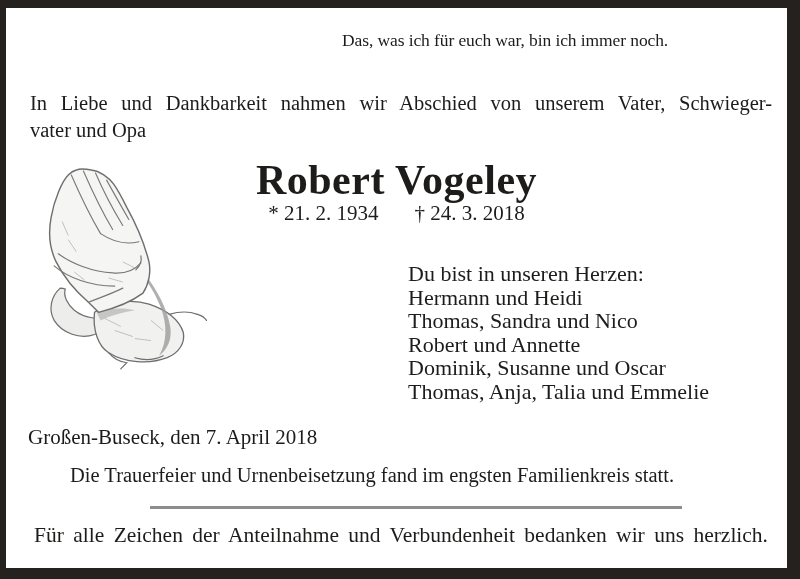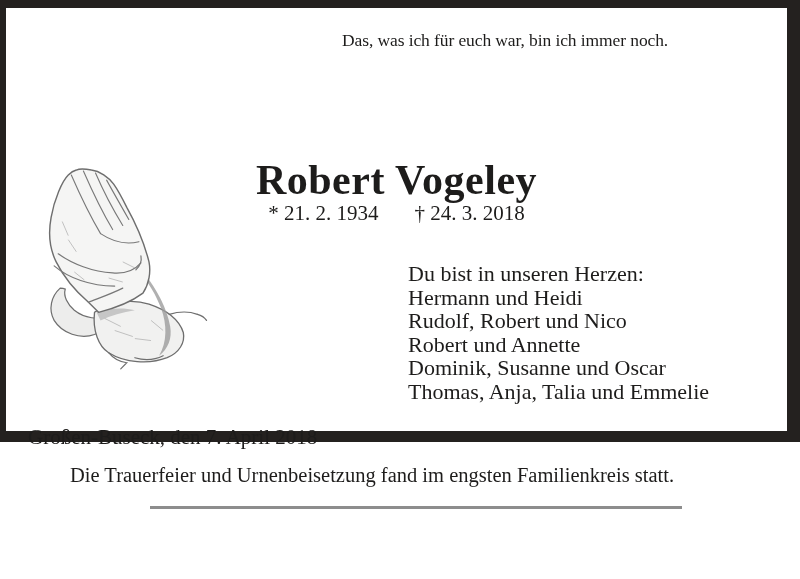--- a/index.html
+++ b/index.html
@@ -6,21 +6,21 @@
     margin: 0;
     padding: 0;
     width: 800px;
     height: 579px;
     overflow: hidden;
     background: #ffffff;
   }
   .page {
     position: relative;
     width: 800px;
-    height: 442px;
+    height: 579px;
     box-sizing: border-box;
     background: #ffffff;
     border-style: solid;
     border-color: #24211f;
     border-width: 8px 13px 11px 6px;
     font-family: "Liberation Serif", "DejaVu Serif", serif;
     color: #1d1c1b;
   }
   .abs { position: absolute; }
 
@@ -105,20 +105,24 @@
 </style>
 </head>
 <body>
 
 <div class="page">
 
   <div class="abs quote">
     <div>Das, was ich für euch war, bin ich immer noch.</div>
   </div>
 
+  <div class="abs intro">
+    <div class="line-just">In Liebe und Dankbarkeit nahmen wir Abschied von unserem Vater, Schwieger-</div>
+    <div>vater und Opa</div>
+  </div>
 
   <h1 class="abs name">Robert Vogeley</h1>
 
   <div class="abs dates">
     <span>* 21. 2. 1934</span>
     <span>† 24. 3. 2018</span>
   </div>
 
   <svg class="abs hands" viewBox="0 0 220 230" xmlns="http://www.w3.org/2000/svg" aria-hidden="true">
 
@@ -162,26 +166,27 @@
       <path d="M66 156 l16 8"></path>
         <path d="M76 168 l18 6"></path>
       <path d="M96 176 l16 2"></path>
         <path d="M112 158 l12 10"></path>
     </g>
   </svg>
 
   <div class="abs family">
     <div>Du bist in unseren Herzen:</div>
     <div>Hermann und Heidi</div>
-    <div>Rudolf, Robert und Nico</div>
+    <div>Thomas, Sandra und Nico</div>
     <div>Robert und Annette</div>
     <div>Dominik, Susanne und Oscar</div>
     <div>Thomas, Anja, Talia und Emmelie</div>
   </div>
 
   <div class="abs placedate">Großen-Buseck, den 7. April 2018</div>
 
   <div class="abs funeral">Die Trauerfeier und Urnenbeisetzung fand im engsten Familienkreis statt.</div>
 
   <div class="abs divider"></div>
 
+  <div class="abs thanks">Für alle Zeichen der Anteilnahme und Verbundenheit bedanken wir uns herzlich.</div>
 
 </div>
 
 </body></html>

